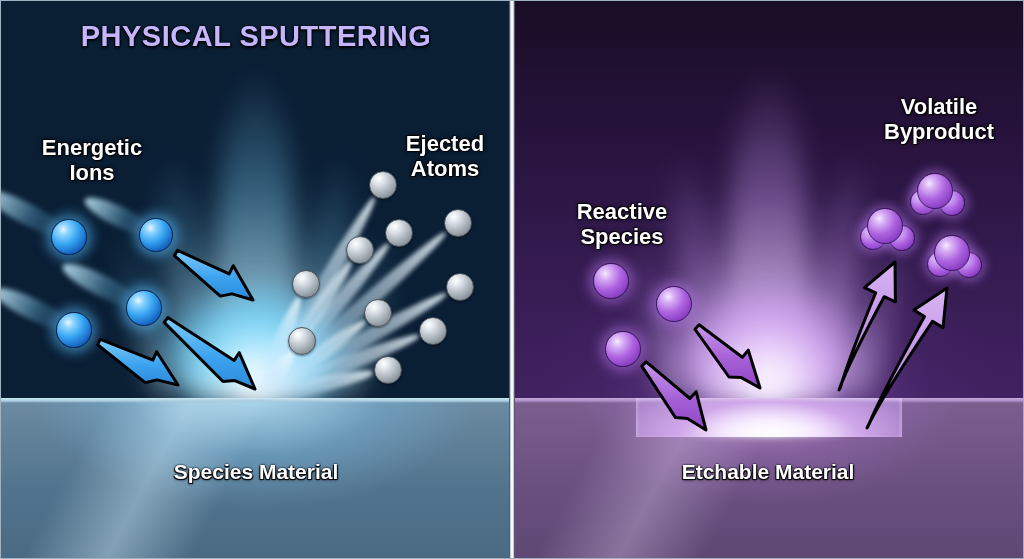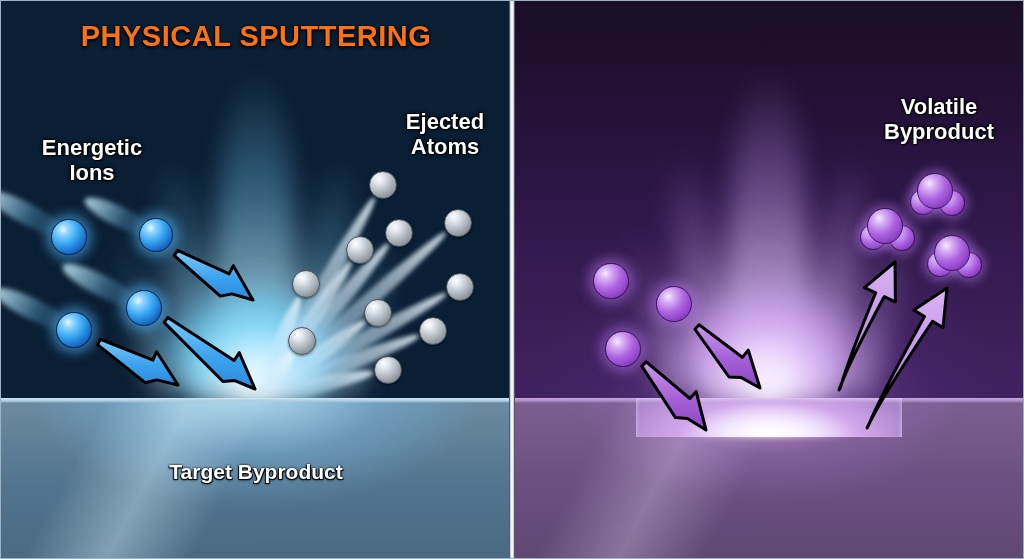--- a/index.html
+++ b/index.html
@@ -88,21 +88,21 @@
   }
   .trench-glow{
     position:absolute;left:124px;top:-1px;width:266px;height:40px;
     background:radial-gradient(ellipse 120px 52px at 50% 100%, rgba(255,255,255,.95) 0%, rgba(255,255,255,0) 70%);
     filter:blur(3px);
   }
 
   
   .title{
     position:absolute;top:20px;width:100%;text-align:center;
-    color:#f97316;font-size:29px;font-weight:bold;letter-spacing:.5px;
+    color:#c4b5fd;font-size:29px;font-weight:bold;letter-spacing:.5px;
     text-shadow:0 0 2px #000,0 2px 3px rgba(0,0,0,.85),1px 1px 0 rgba(0,0,0,.7),-1px 1px 0 rgba(0,0,0,.7);
   }
   
   .label{
     position:absolute;color:#fff;font-size:22px;font-weight:bold;line-height:1.12;text-align:center;
     text-shadow:0 0 2px #000,0 0 4px #000,1px 1px 0 rgba(0,0,0,.85),-1px -1px 0 rgba(0,0,0,.7);
     white-space:pre-line;
   }
   .mat-label{
     position:absolute;color:#fff;font-size:21px;font-weight:bold;text-align:center;width:100%;
@@ -161,28 +161,28 @@
         <div class="flame f1"></div>
         <div class="flame f6"></div>
         <div class="flame f3"></div>
           <div class="flame f5"></div>
         <div class="core"></div>
       </div>
     </div>
 
     <div class="substrate">
       <div class="surface-edge"></div>
-      <div class="mat-label" style="top:62px;">Target Byproduct</div>
+      <div class="mat-label" style="top:62px;">Species Material</div>
     </div>
 
     <div class="title">PHYSICAL SPUTTERING</div>
 
     <div class="label" style="left:12px;top:136px;width:160px;">Energetic
 Ions</div>
-    <div class="label" style="left:370px;top:110px;width:150px;">Ejected
+    <div class="label" style="left:370px;top:132px;width:150px;">Ejected
 Atoms</div>
 
     <div id="left-particles">
         <div class="trail trail-ion" style="left: 68px; top: 225.375px; width: 92px; height: 21.25px; transform: rotate(208deg);"></div>
         <div class="sphere ion" style="left: 51px; top: 219px; height: 34px; width: 34px;"></div>
         <div class="trail trail-ion" style="left: 155px; top: 224px; width: 78px; height: 20px; transform: rotate(206deg);"></div>
         <div class="sphere ion" style="left: 139px; top: 218px; height: 32px; width: 32px;"></div>
         <div class="trail trail-ion" style="left: 143px; top: 296.375px; width: 90px; height: 21.25px; transform: rotate(207deg);"></div>
         <div class="sphere ion" style="left: 126px; top: 290px; height: 34px; width: 34px;"></div>
         <div class="trail trail-ion" style="left: 73px; top: 318.375px; width: 88px; height: 21.25px; transform: rotate(206deg);"></div>
@@ -234,23 +234,26 @@
         <div class="flame f3"></div>
           <div class="flame f5"></div>
         <div class="core"></div>
       </div>
     </div>
 
     <div class="substrate">
       <div class="surface-edge"></div>
       <div class="trench"></div>
       <div class="trench-glow"></div>
+      <div class="mat-label" style="top:62px;">Etchable Material</div>
     </div>
 
 
+    <div class="label" style="left:30px;top:200px;width:160px;">Reactive
+Species</div>
     <div class="label" style="left:352px;top:95px;width:150px;">Volatile
 Byproduct</div>
 
     <div id="right-particles">
         <div class="sphere radical" style="left: 81px; top: 263px; height: 34px; width: 34px;"></div>
         <div class="sphere radical" style="left: 144px; top: 286px; height: 34px; width: 34px;"></div>
         <div class="sphere radical" style="left: 93px; top: 331px; height: 34px; width: 34px;"></div>
         <div class="mol">
           <div class="sphere radical" style="left: 398px; top: 189px; height: 24px; width: 24px;"></div>
           <div class="sphere radical" style="left: 427px; top: 190px; height: 24px; width: 24px;"></div>

